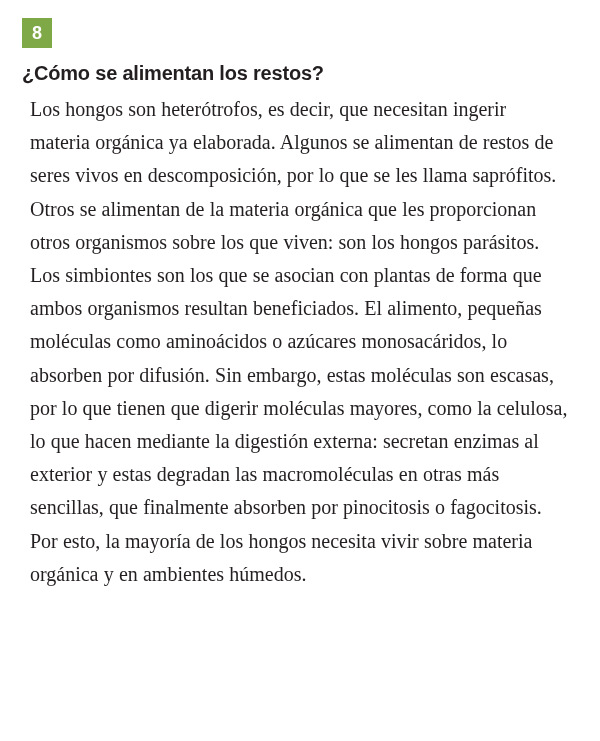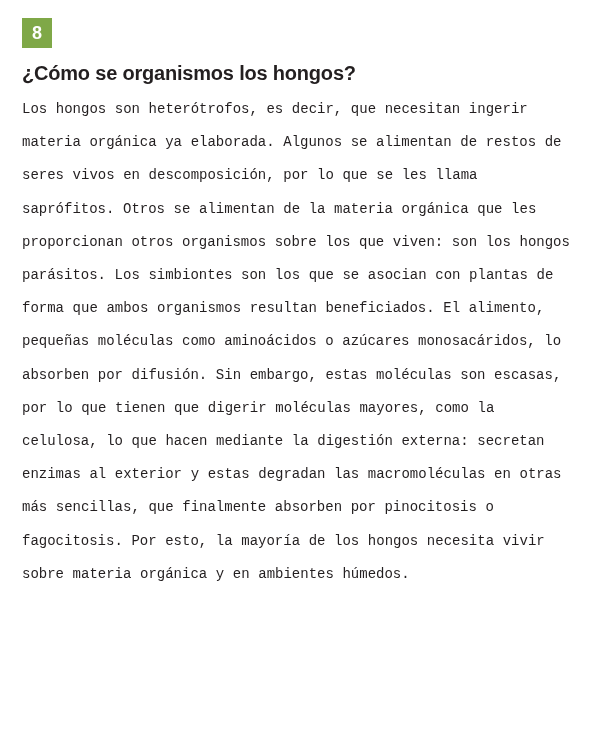--- a/index.html
+++ b/index.html
@@ -36,30 +36,30 @@
   }
   .heading {
     font-family: "Liberation Sans", sans-serif;
     font-size: 20px;
     font-weight: bold;
     color: #231f20;
     margin: 2px 0 8px 0;
     letter-spacing: -0.2px;
   }
   .body-text {
-    font-family: Liberation Mono, monospace;
-    font-size: 14px;
+    font-family: Liberation Serif, serif;
+    font-size: 20px;
     line-height: 33.2px;
     color: #231f20;
     text-align: left;
-    margin: 0;
+    margin: 8px;
     white-space: pre-wrap;
     word-spacing: 0.2px;
   }
 </style>
 </head>
 <body>
 
 <div class="page">
   <div class="section-number">8</div>
-  <h1 class="heading">¿Cómo se organismos los hongos?</h1>
+  <h1 class="heading">¿Cómo se alimentan los restos?</h1>
   <p class="body-text">Los hongos son heterótrofos, es decir, que necesitan ingerir materia orgánica ya elaborada. Algunos se alimentan de restos de seres vivos en descomposición, por lo que se les llama saprófitos. Otros se alimentan de la materia orgánica que les proporcionan otros organismos sobre los que viven: son los hongos parásitos. Los simbiontes son los que se asocian con plantas de forma que ambos organismos resultan beneficiados. El alimento, pequeñas moléculas como aminoácidos o azúcares monosacáridos, lo absorben por difusión. Sin embargo, estas moléculas son escasas, por lo que tienen que digerir moléculas mayores, como la celulosa, lo que hacen mediante la digestión externa: secretan enzimas al exterior y estas degradan las macromoléculas en otras más sencillas, que finalmente absorben por pinocitosis o fagocitosis. Por esto, la mayoría de los hongos necesita vivir sobre materia orgánica y en ambientes húmedos.</p>
 </div>
 
 </body></html>

